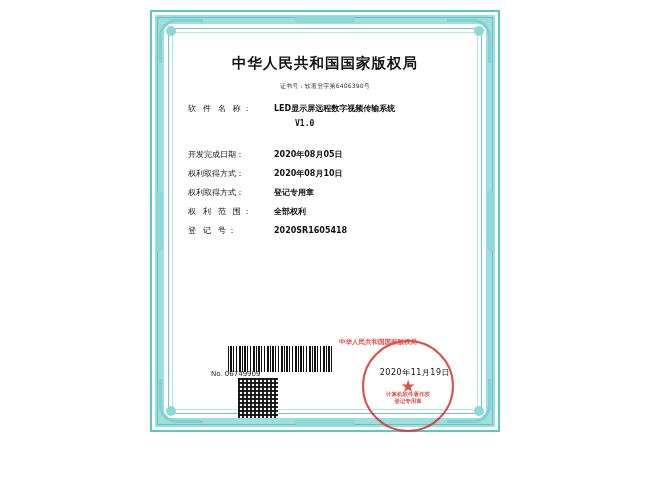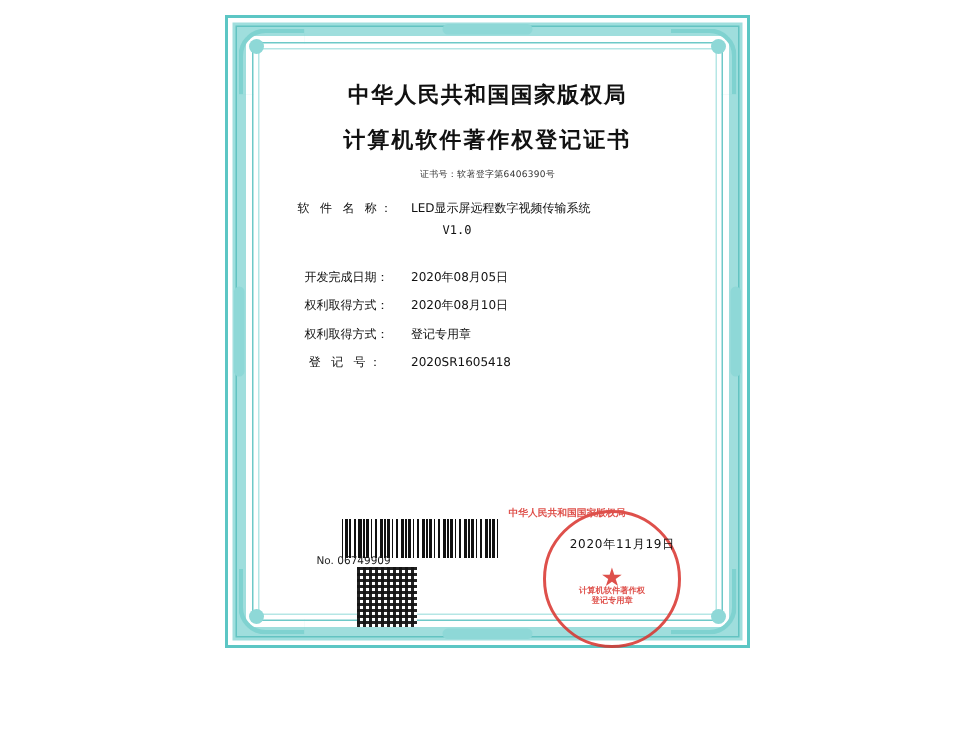--- a/index.html
+++ b/index.html
@@ -134,27 +134,27 @@
     display: flex;
     align-items: flex-start;
     margin-bottom: 7px;
   }
   .row .label {
     width: 86px;
     flex: 0 0 86px;
     letter-spacing: 2.2px;
     color: #111;
     font-size: 8px;
-    text-align: center;
   }
   .row .label.tight { letter-spacing: 0px; }
   .row .value {
     flex: 1;
     color: #111;
     font-size: 8px;
+    font-weight: bold;
   }
   .row .value .sub {
     display: block;
     margin-top: 3px;
     font-family: "DejaVu Sans Mono", monospace;
     font-size: 8px;
     margin-left: 21px;
   }
   .spacer-sm { height: 6px; }
   .statement {
@@ -250,21 +250,21 @@
     position: absolute;
     left: 18px;
     bottom: 24px;
     font-size: 7px;
     color: #222;
     padding-left: 13px;
   }
   .footer-date {
     position: absolute;
     right: 20px;
-    bottom: 34px;
+    bottom: 24px;
     font-size: 8px;
     color: #111;
     letter-spacing: 0.5px;
   }
 </style>
 </head>
 <body>
 
 <div id="page">
 
@@ -286,21 +286,20 @@
     <div class="corner-dot br"></div>
 
     <div class="edge-orn top"></div>
     <div class="edge-orn bottom"></div>
     <div class="edge-orn left"></div>
     <div class="edge-orn right"></div>
 
     <div class="content">
 
       <div class="org-title">中华人民共和国国家版权局</div>
-      <div class="doc-title">计算机软件著作权登记证书</div>
       <div class="cert-no">证书号：软著登字第6406390号</div>
 
       <div class="fields">
 
         <div class="row">
           <div class="label">软 件 名 称：</div>
           <div class="value">
             <span>LED显示屏远程数字视频传输系统</span>
             <span class="sub">V1.0</span>
           </div>
@@ -319,20 +318,24 @@
         <div class="row">
           <div class="label tight">权利取得方式：</div>
           <div class="value">2020年08月10日</div>
         </div>
 
         <div class="row">
           <div class="label tight">权利取得方式：</div>
           <div class="value">登记专用章</div>
         </div>
 
+        <div class="row">
+          <div class="label">权 利 范 围：</div>
+          <div class="value">全部权利</div>
+        </div>
 
         <div class="row">
           <div class="label">登 记 号：</div>
           <div class="value">2020SR1605418</div>
         </div>
 
       </div>
 
 
       <div class="barcode-wrap">

